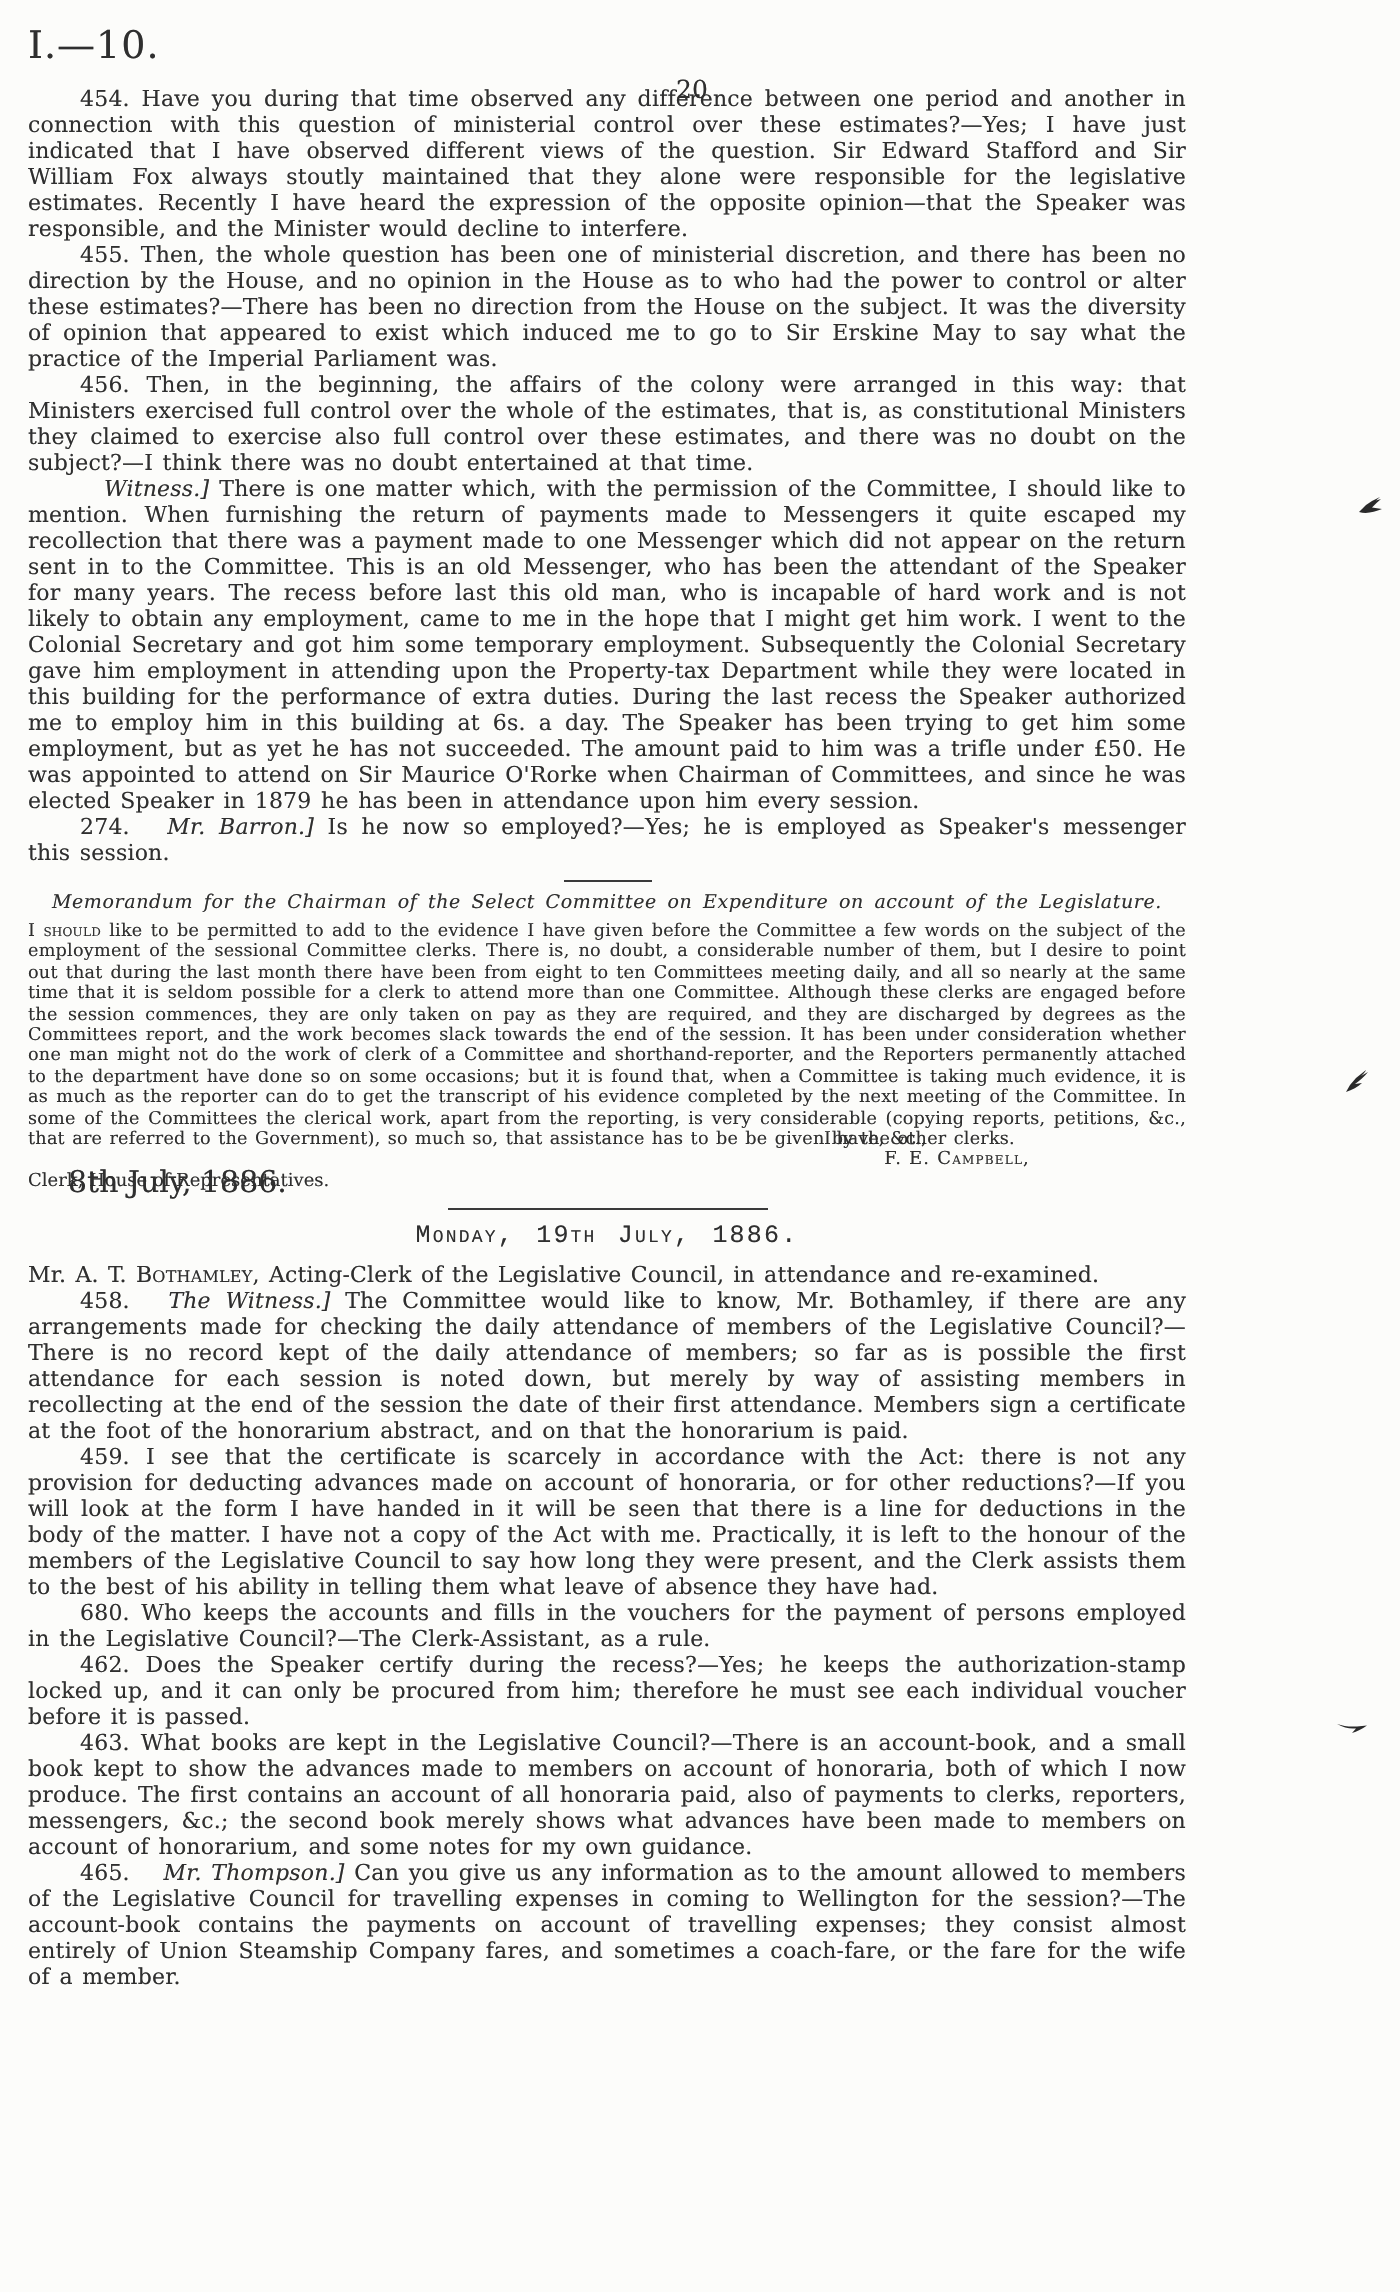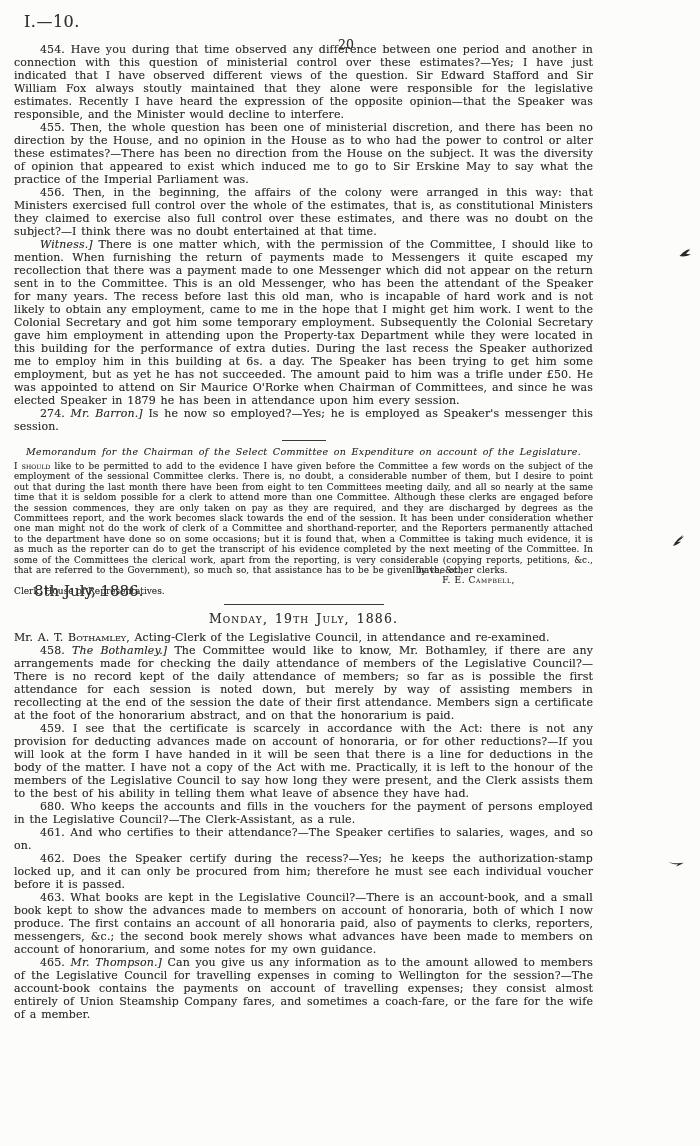--- a/index.html
+++ b/index.html
@@ -14,31 +14,31 @@
     font-family: "DejaVu Serif", "Liberation Serif", serif;
     color: #2f2f2f;
     text-shadow: 0 0 0.3px rgba(20,20,20,0.4);
   }
   .content {
     position: absolute;
     left: 14px; top: 10px;
     width: 579px;
   }
   .page-header { position: relative; height: 33px; }
-  .doc-ref { position: absolute; left: 10px; top: 2px; font-size: 16px; letter-spacing: 0.5px; }
+  .doc-ref { position: absolute; left: 0; top: 2px; font-size: 19px; letter-spacing: 0.5px; }
   .page-num { position: absolute; left: 324px; top: 3px; font-size: 12.5px; margin-top: 24px; }
 
   .para {
     margin: 0;
     font-size: 11px; line-height: 13px;
     text-align: justify;
     text-indent: 26px;
     word-spacing: 1.2px; letter-spacing: 0.1px;
   }
-  .italic { font-style: italic; }
+  .italic { font-style: italic; margin-left: 12px; }
   .sc { font-variant: small-caps; }
 
   .rule-short {
     width: 44px; height: 0;
     border-top: 1.2px solid #3a3a3a;
     margin: 7px auto 5px auto;
   }
   .rule-long {
     width: 160px; height: 0;
     border-top: 1.2px solid #3a3a3a;
@@ -76,21 +76,21 @@
   }
   .memo-date { position: absolute; left: 20px; top: 0; font-size: 15px; }
   .memo-sig-title { text-align: left; padding-right: 44px; }
 
   .session-heading {
     margin: 0 0 5px 0;
     font-size: 12.5px; line-height: 15px;
     font-weight: normal;
     text-align: center;
     font-variant: small-caps;
-    letter-spacing: 1.1px; word-spacing: 2px;
+    letter-spacing: 1.1px; word-spacing: 2px; font-family: Liberation Mono, monospace;
   }
   .attendance {
     margin: 0;
     font-size: 11px; line-height: 13px;
     text-align: justify;
     text-indent: 0;
     word-spacing: 1px; letter-spacing: 0.1px;
   }
 
   .ink-mark { position: absolute; }
@@ -133,25 +133,24 @@
     </section>
 
     <div class="rule-long"></div>
 
     <section>
       <h2 class="session-heading">Monday, 19th July, 1886.</h2>
       <p class="attendance"><span>Mr. A. T.</span>
         <span class="sc">Bothamley</span><span>, Acting-Clerk of the Legislative Council, in attendance and re-examined.</span></p>
 
       <p class="para"><span>458.</span>
-        <span class="italic">The Bothamley.]</span>
+        <span class="italic">The Witness.]</span>
         <span>The Committee would like to know, Mr. Bothamley, if there are any arrangements made for checking the daily attendance of members of the Legislative Council?—There is no record kept of the daily attendance of members; so far as is possible the first attendance for each session is noted down, but merely by way of assisting members in recollecting at the end of the session the date of their first attendance. Members sign a certificate at the foot of the honorarium abstract, and on that the honorarium is paid.</span></p>
       <p class="para">459. I see that the certificate is scarcely in accordance with the Act: there is not any provision for deducting advances made on account of honoraria, or for other reductions?—If you will look at the form I have handed in it will be seen that there is a line for deductions in the body of the matter. I have not a copy of the Act with me. Practically, it is left to the honour of the members of the Legislative Council to say how long they were present, and the Clerk assists them to the best of his ability in telling them what leave of absence they have had.</p>
       <p class="para">680. Who keeps the accounts and fills in the vouchers for the payment of persons employed in the Legislative Council?—The Clerk-Assistant, as a rule.</p>
-      <p class="para">461. And who certifies to their attendance?—The Speaker certifies to salaries, wages, and so on.</p>
       <p class="para">462. Does the Speaker certify during the recess?—Yes; he keeps the authorization-stamp locked up, and it can only be procured from him; therefore he must see each individual voucher before it is passed.</p>
       <p class="para">463. What books are kept in the Legislative Council?—There is an account-book, and a small book kept to show the advances made to members on account of honoraria, both of which I now produce. The first contains an account of all honoraria paid, also of payments to clerks, reporters, messengers, &amp;c.; the second book merely shows what advances have been made to members on account of honorarium, and some notes for my own guidance.</p>
       <p class="para"><span>465.</span>
         <span class="italic">Mr. Thompson.]</span>
         <span>Can you give us any information as to the amount allowed to members of the Legislative Council for travelling expenses in coming to Wellington for the session?—The account-book contains the payments on account of travelling expenses; they consist almost entirely of Union Steamship Company fares, and sometimes a coach-fare, or the fare for the wife of a member.</span></p>
     </section>
 
   </div>
 
   <div class="ink-mark" style="left:678px; top:243px;">

